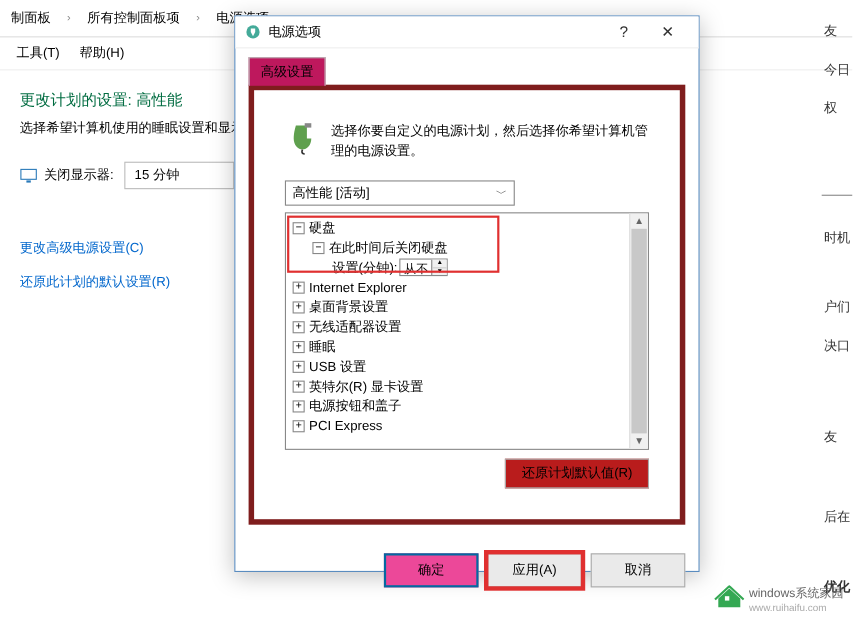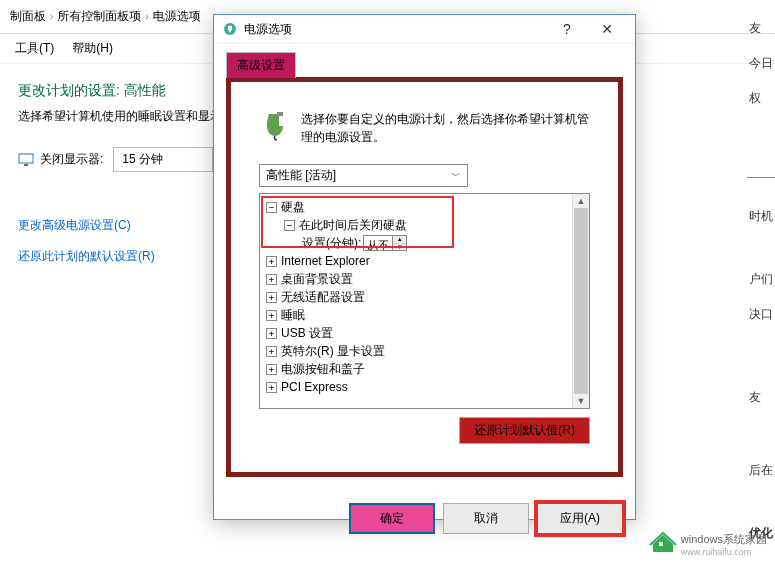--- a/index.html
+++ b/index.html
@@ -19,21 +19,21 @@
       top: 0; left: 0; right: 0;
       background: #fff;
     }
     .bg-breadcrumb {
       padding: 8px 10px;
       font-size: 12px;
       color: #000;
       border-bottom: 1px solid #ddd;
       display: flex;
       align-items: center;
-      gap: 4px;
+      gap: 15px;
     }
     .bg-breadcrumb .sep { color: #888; font-size: 10px; }
     .bg-menubar {
       padding: 6px 15px;
       font-size: 12px;
       color: #000;
       display: flex;
       gap: 18px;
       border-bottom: 1px solid #eee;
     }
@@ -445,22 +445,22 @@
         </div>
       </div>
 
       <div class="restore-btn-row">
         <button class="restore-btn">还原计划默认值(R)</button>
       </div>
     </div>
   </div>
   <div class="dialog-buttons">
     <button class="btn primary">确定</button>
+    <button class="btn apply-highlight">应用(A)</button>
     <button class="btn">取消</button>
-    <button class="btn apply-highlight">应用(A)</button>
   </div>
 </div>
 
 <div class="watermark">
   <span class="house">
     <svg class="house-svg" viewBox="0 0 28 22">
       <path d="M4 12 L14 3 L24 12 L24 20 L4 20 Z" fill="#34a853"></path>
       <rect x="10" y="10" width="4" height="4" fill="#fff"></rect>
       <path d="M1 13 L14 1 L27 13" stroke="#34a853" stroke-width="2" fill="none"></path>
     </svg>

